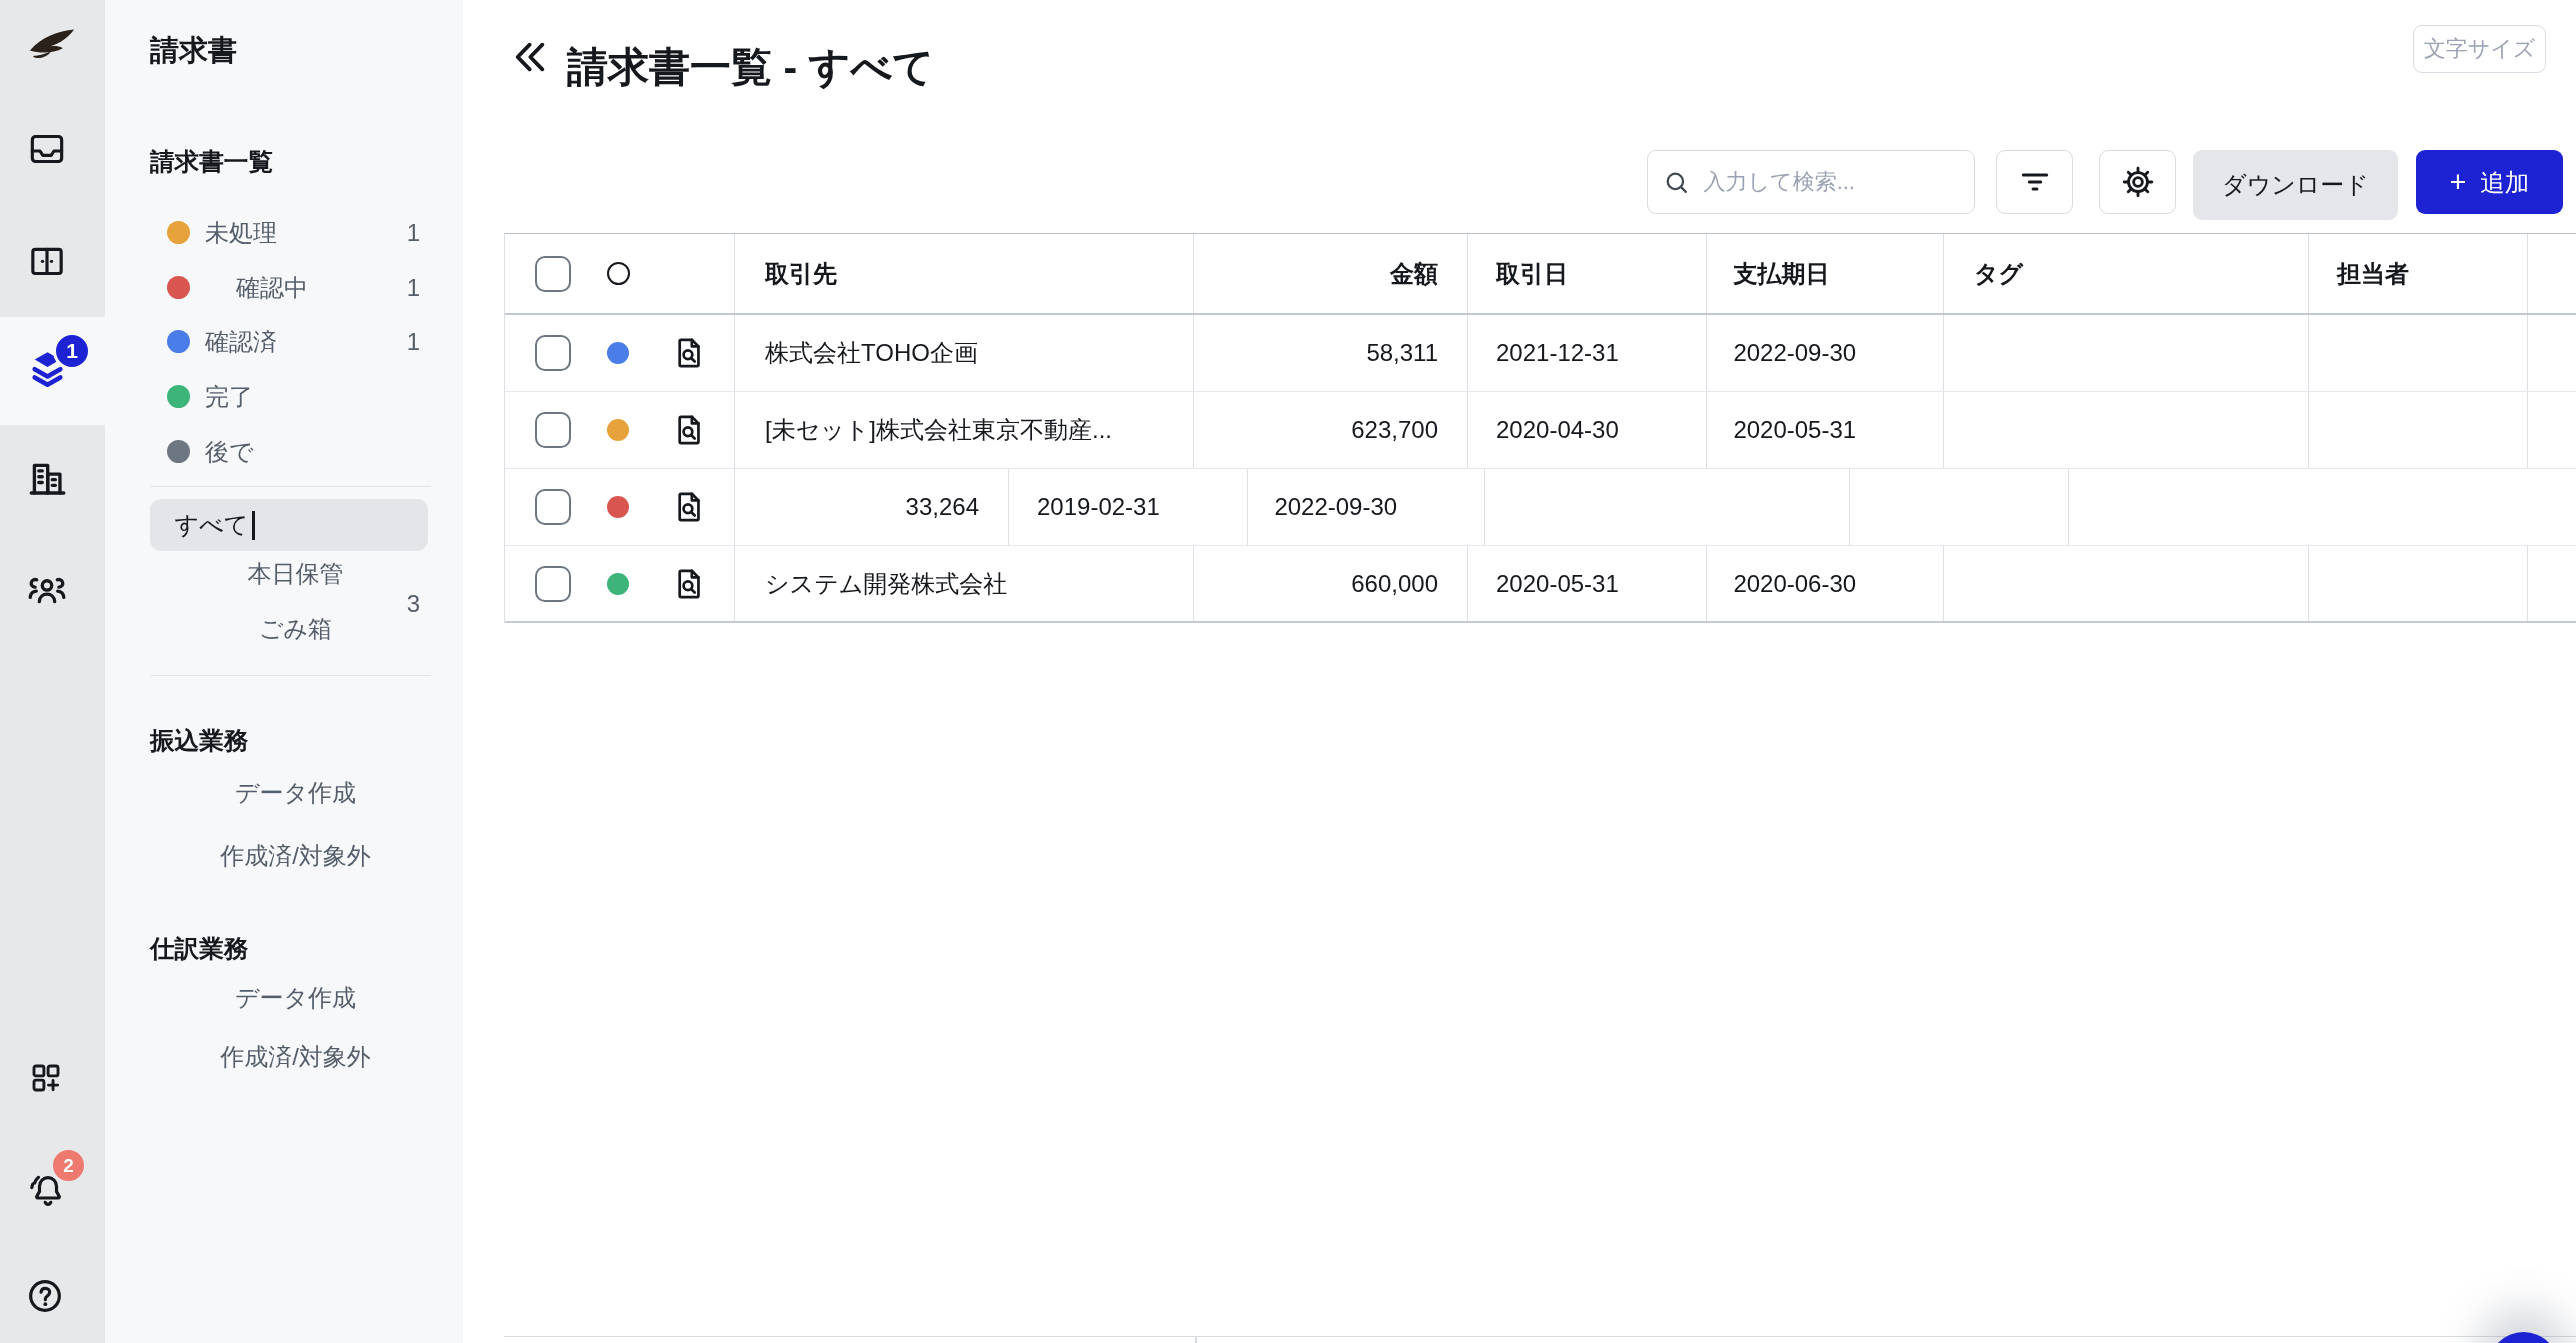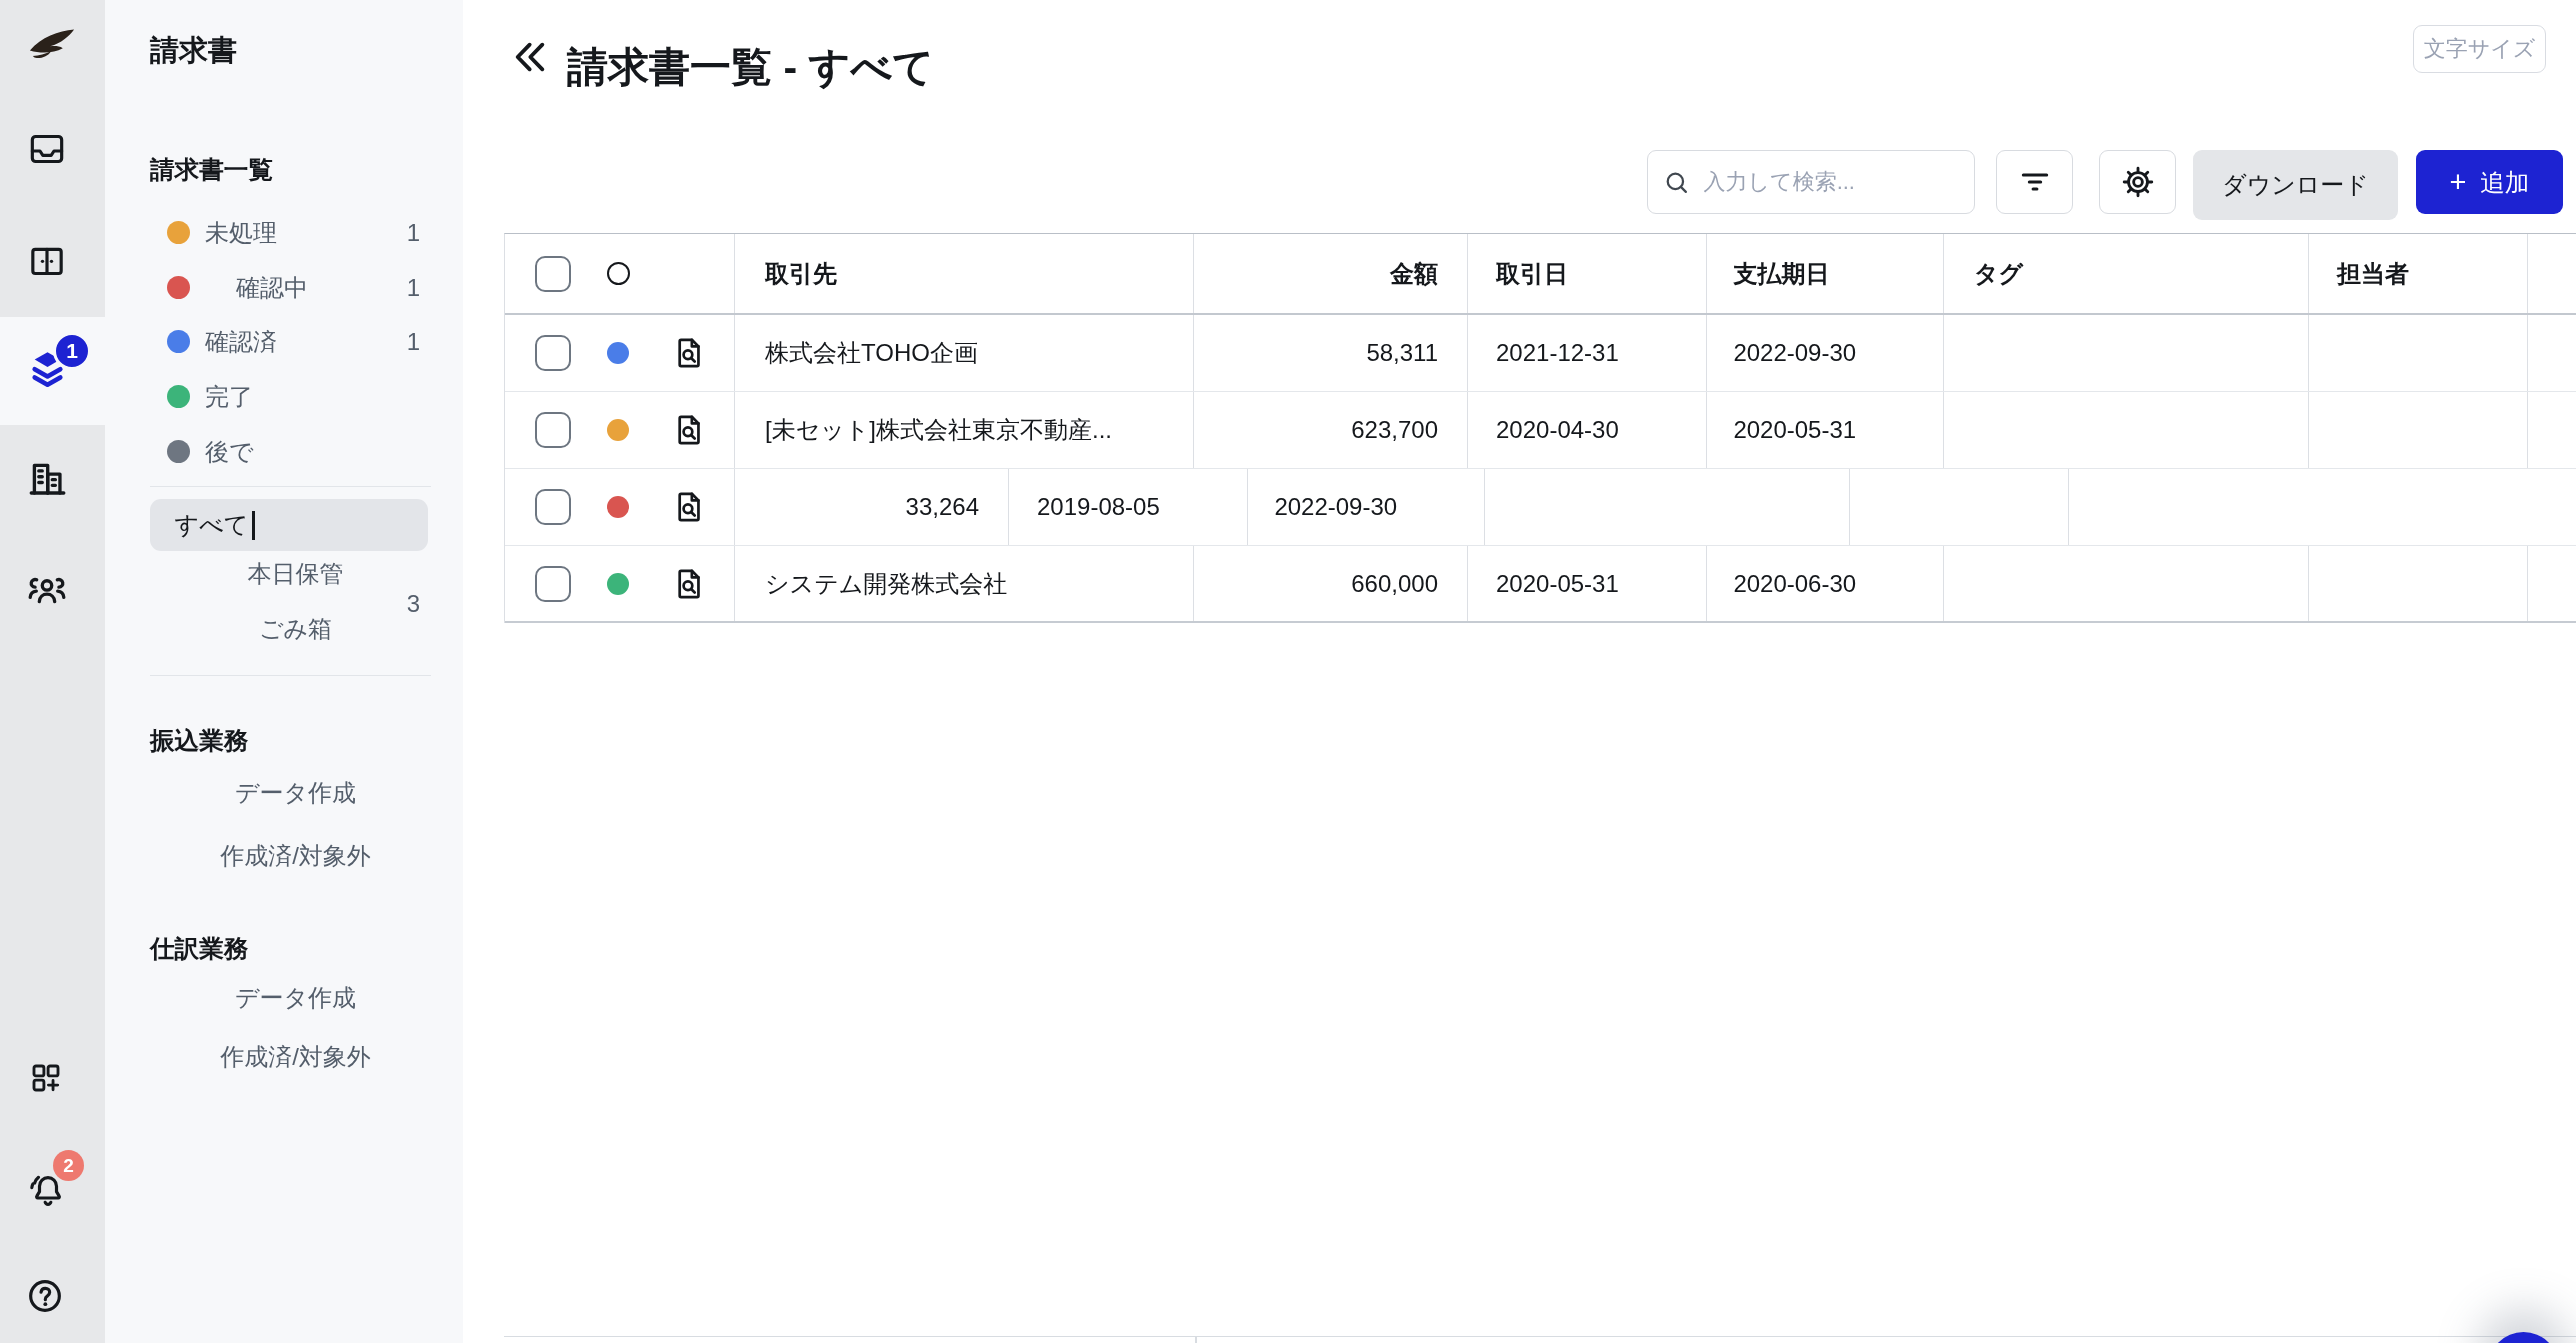--- a/index.html
+++ b/index.html
@@ -158,21 +158,21 @@
       <svg width="40" height="40" viewBox="0 0 24 24" fill="none" stroke="#15181c" stroke-width="1.9" stroke-linecap="round" stroke-linejoin="round">
         <circle cx="12" cy="12" r="8.6"></circle>
         <path d="M9.6 9.7c.2-1.4 1.2-2.3 2.6-2.3 1.5 0 2.6 1 2.6 2.4 0 1.1-.6 1.7-1.5 2.3-.8.5-1.1 1-1.1 1.8v.3"></path>
         <circle cx="12.2" cy="16.9" r="1.15" fill="#15181c" stroke="none"></circle>
       </svg>
     </button>
   </aside>
 
   <aside class="sidebar">
     <h1 class="sb-title">請求書</h1>
-    <h2 class="sb-section" style="top:153px;">請求書一覧</h2>
+    <h2 class="sb-section" style="top:145px;">請求書一覧</h2>
 
     <div class="sb-item" style="top:205px;">
       <span class="dot" style="background: rgb(232, 162, 59);"></span>
       <span>未処理</span>
       <span class="count">1</span>
     </div>
     <div class="sb-item" style="top:260px;gap:31px;">
       <span class="dot" style="background: rgb(217, 85, 80);"></span>
       <span>確認中</span>
       <span class="count">1</span>
@@ -340,21 +340,21 @@
           <button class="doc-btn">
             <svg width="36" height="36" viewBox="0 0 24 24" fill="none" stroke="#15181c" stroke-width="1.8" stroke-linecap="round" stroke-linejoin="round">
               <path d="M6.7 3.2h7.2l4.4 4.4v12.3c0 .5-.4.9-.9.9H6.7c-.5 0-.9-.4-.9-.9V4.1c0-.5.4-.9.9-.9z"></path>
               <path d="M13.9 3.2v4.4h4.4"></path>
               <circle cx="11.3" cy="13.2" r="2.9"></circle>
               <path d="M13.4 15.3l2.4 2.4"></path>
             </svg>
           </button>
         </div>
         <div class="td c2">33,264</div>
-        <div class="td c3">2019-08-05</div>
+        <div class="td c3">2019-02-31</div>
         <div class="td c4">2022-09-30</div>
         <div class="td c5"></div>
         <div class="td c6"></div>
         <div class="td c7"></div>
       </div>
 
       <div class="tr last">
         <div class="td c0">
           <button class="cb"></button>
           <span class="status-dot" style="background: rgb(60, 180, 122);"></span>

